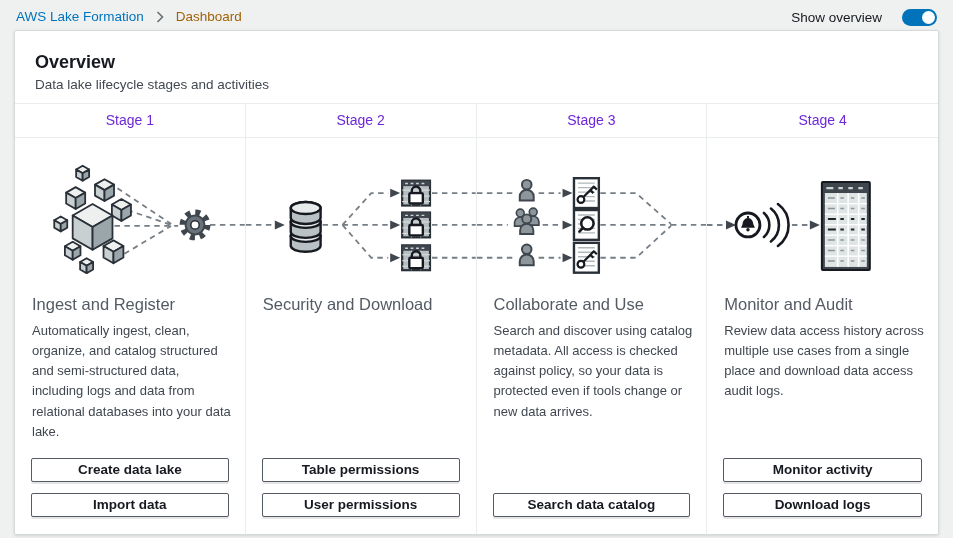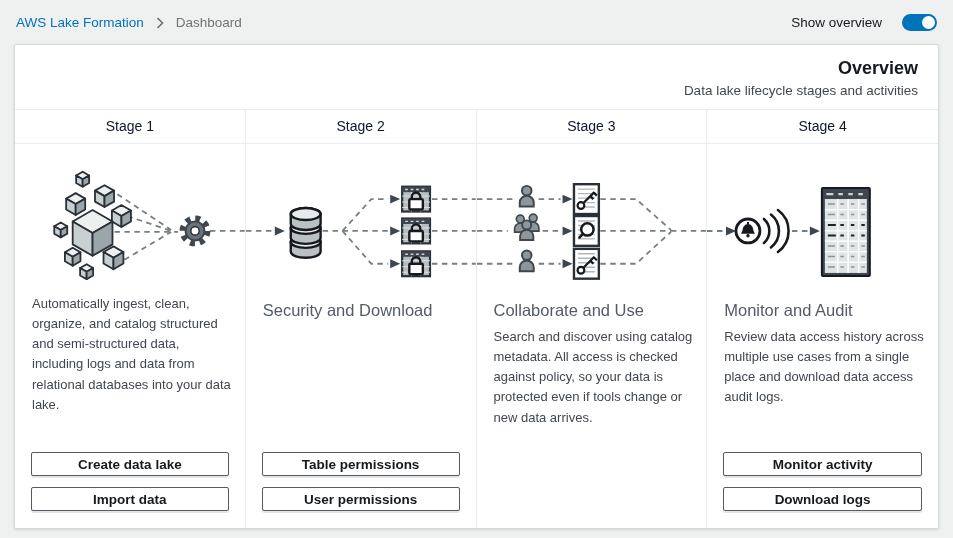--- a/index.html
+++ b/index.html
@@ -4,49 +4,49 @@
 <style>
   * { box-sizing: border-box; margin: 0; padding: 0; }
   html,body { width: 953px; height: 538px; }
   body {
     font-family: "Liberation Sans", sans-serif;
     background: #eff1f1;
     color: #16191f;
     overflow: hidden;
   }
   .topbar {
-    display: flex; align-items: center; justify-content: space-between;
-    padding: 9px 16px 8px 16px; height: 44px;
+    display: flex; align-items: flex-start; justify-content: space-between;
+    padding: 9px 16px 8px 16px; height: 30px;
   }
   .breadcrumb { display: flex; align-items: center; gap: 12px; font-size: 13.5px; }
   .crumb-link { color: #0073bb; text-decoration: none; cursor: pointer; }
-  .crumb-current { color: #737373; }
+  .crumb-current { color: #a16207; }
   .crumb-sep { display: inline-flex; }
   .toggle-wrap { display: flex; align-items: center; gap: 20px; font-size: 13.5px; }
   .toggle {
     width: 35px; height: 17px; border-radius: 9px; background: #0073bb;
     position: relative; cursor: pointer; border: none;
   }
   .toggle-knob {
     position: absolute; top: 2px; right: 2px; width: 13px; height: 13px;
     border-radius: 50%; background: #fff;
   }
   .panel {
     background: #fff; margin: 0 14px; border: 1px solid #d5dbdb;
     border-radius: 2px; box-shadow: 0 1px 3px rgba(0,0,0,0.12);
   }
-  .panel-header { padding: 13px 20px 11px 20px; text-align: right; }
+  .panel-header { padding: 21px 20px 11px 20px; }
   .panel-title { font-size: 18px; font-weight: bold; color: #16191f; margin-bottom: 4px; }
   .panel-subtitle { font-size: 13.5px; color: #414750; }
   .stage-head-row {
     display: grid; grid-template-columns: repeat(4, 1fr);
     border-top: 1px solid #eaeded; border-bottom: 1px solid #eaeded;
   }
   .stage-head {
-    text-align: center; padding: 8px 0 9px 0; font-size: 14px; color: #0f172a;
+    text-align: center; padding: 8px 0 9px 0; font-size: 14px; color: #6d28d9;
     border-right: 1px solid #eaeded;
   }
   .stage-head:last-child { border-right: none; }
   .stage-grid { display: grid; grid-template-columns: repeat(4, 1fr); }
   .stage-col {
     border-right: 1px solid #eaeded; display: flex; flex-direction: column;
     min-height: 384px; padding-bottom: 17px;
   }
   .stage-col:last-child { border-right: none; }
   .icon-strip { width: 100%; height: 150px; display: block; }
@@ -120,20 +120,21 @@
         <use href="#cube" transform="translate(78,89) scale(23)"></use>
         <use href="#cube" transform="translate(58,113) scale(9)"></use>
         <use href="#cube" transform="translate(99,114) scale(11.5)"></use>
         <use href="#cube" transform="translate(72,128) scale(7.5)"></use>
         <g>
           <circle cx="181" cy="87" r="12.5" fill="none" stroke="#3f464e" stroke-width="6" stroke-dasharray="4.9 4.9"></circle>
           <circle cx="181" cy="87" r="9.5" fill="#69727a" stroke="#3f464e" stroke-width="2"></circle>
           <circle cx="181" cy="87" r="4.2" fill="#fff" stroke="#2a3038" stroke-width="1.5"></circle>
         </g>
       </svg>
+      <div class="stage-heading">Ingest and Register</div>
       <p class="stage-desc">Automatically ingest, clean, organize, and catalog structured and semi-structured data, including logs and data from relational databases into your data lake.</p>
       <div class="stage-buttons">
         <button class="action-btn">Create data lake</button>
         <button class="action-btn">Import data</button>
       </div>
     </div>
 
     <div class="stage-col">
       <svg class="icon-strip" viewBox="0 0 231 150">
         <defs>
@@ -223,20 +224,21 @@
           <use href="#keyglyph" transform="translate(110,120)"></use>
         </g>
         <path class="dash" d="M124,55 H160 L195,86"></path>
         <path class="dash" d="M124,87 H195"></path>
         <path class="dash" d="M124,120 H160 L195,88"></path>
         <path class="dash" d="M195,87 H231"></path>
       </svg>
       <div class="stage-heading">Collaborate and Use</div>
       <p class="stage-desc">Search and discover using catalog metadata. All access is checked against policy, so your data is protected even if tools change or new data arrives.</p>
       <div class="stage-buttons">
+        <button class="action-btn">Search data catalog</button>
       </div>
     </div>
 
     <div class="stage-col">
       <svg class="icon-strip" viewBox="0 0 231 150">
         <path class="dash" d="M0,87 H18"></path>
         <path class="ah" d="M19,82.5 L29,87 L19,91.5 Z"></path>
         <g>
           <circle cx="41" cy="87" r="12" fill="#fff" stroke="#16191f" stroke-width="2.8"></circle>
           <rect x="40" y="78" width="2" height="2.5" fill="#16191f"></rect>

